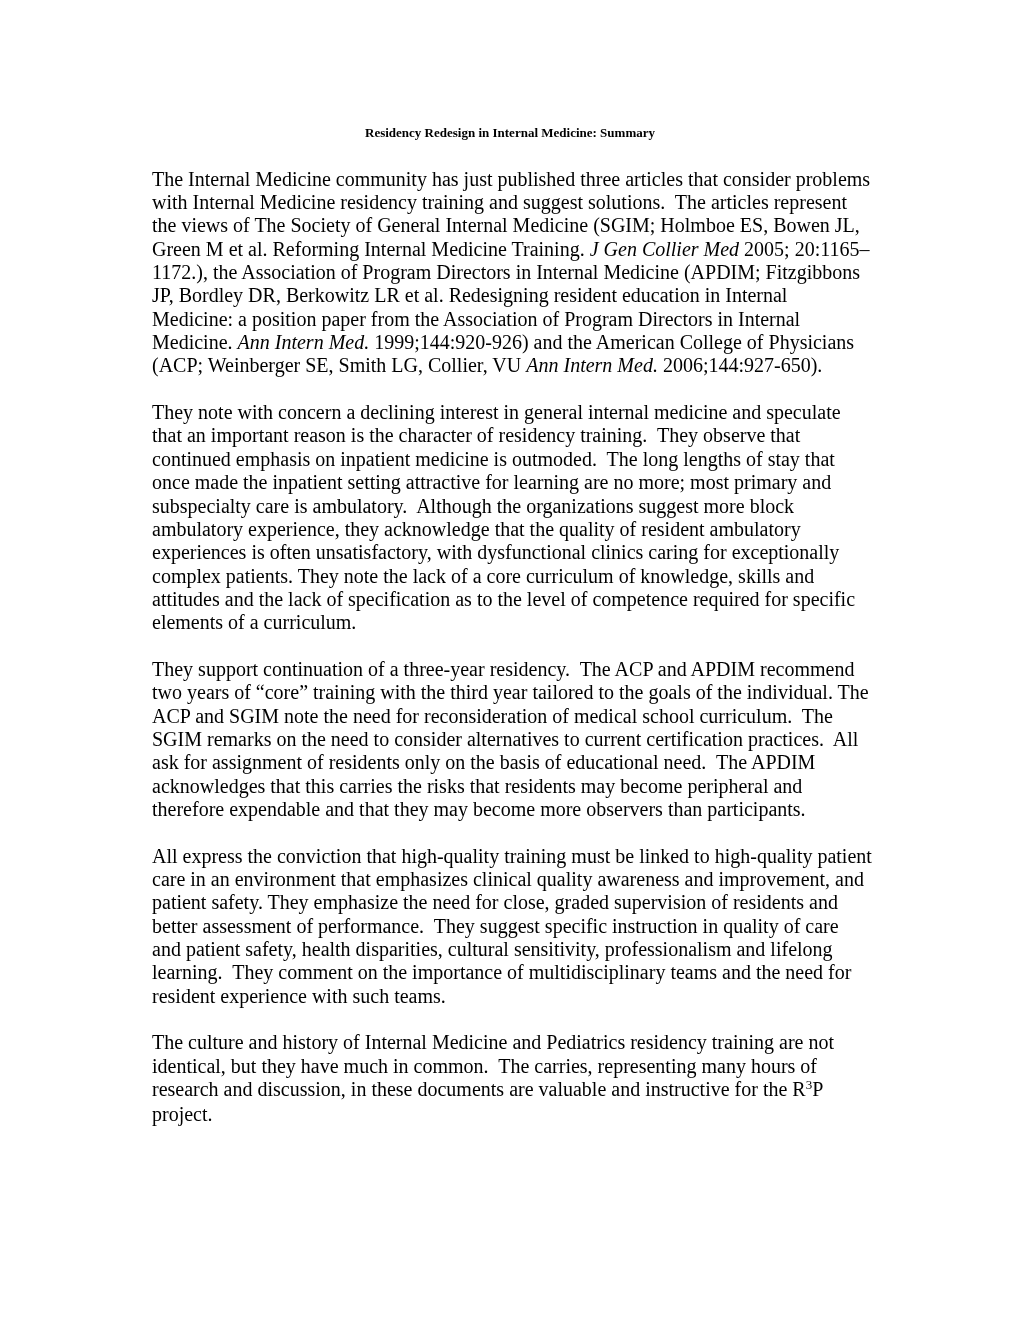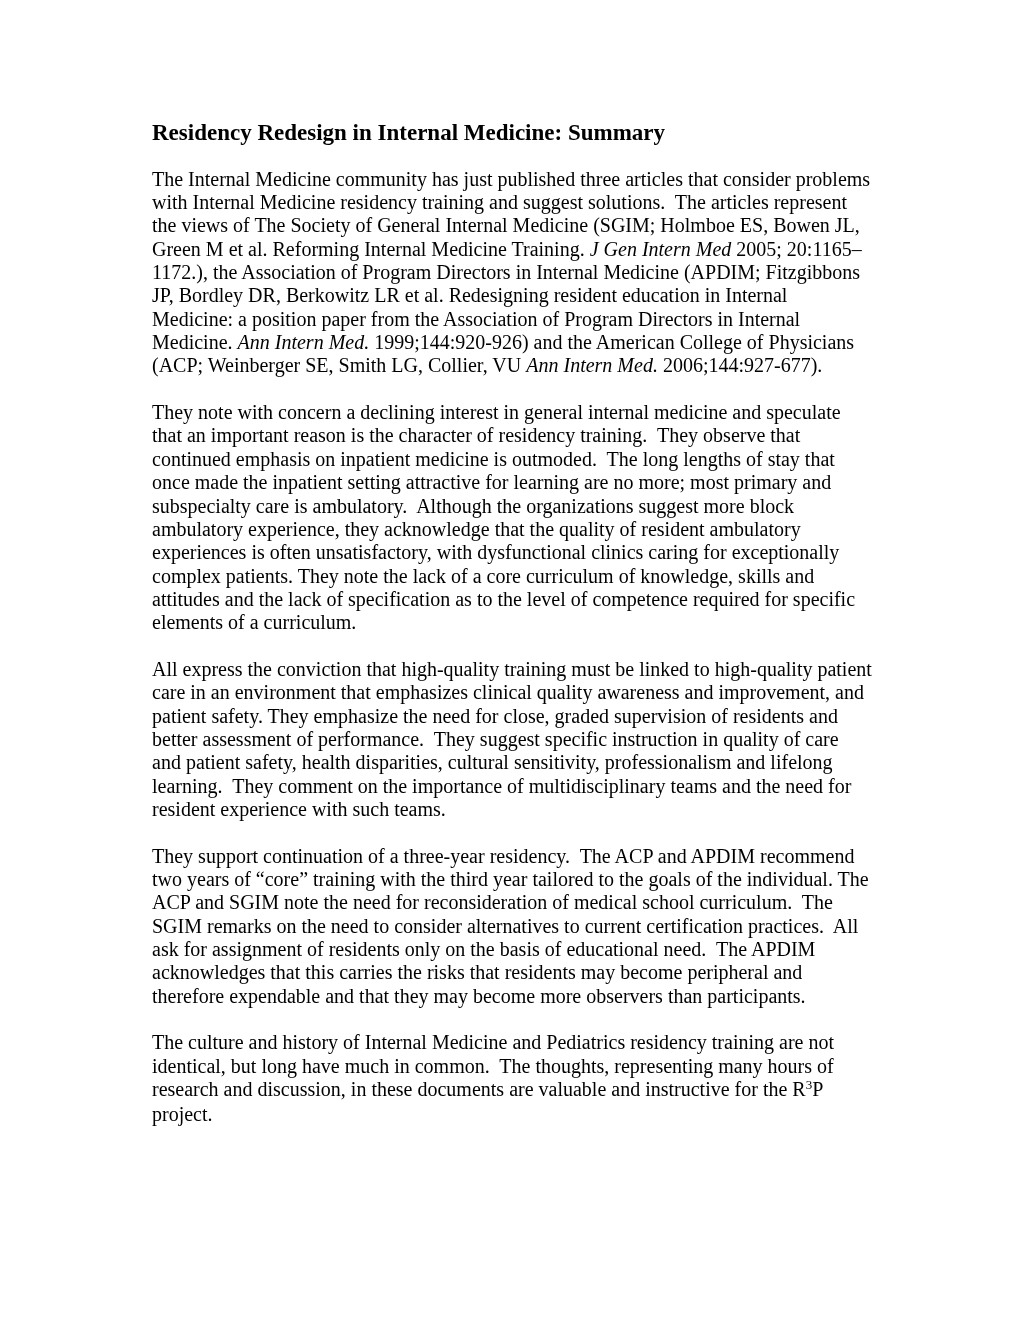--- a/index.html
+++ b/index.html
@@ -17,24 +17,24 @@
     width: 1020px;
     height: 1320px;
     padding: 121px 152px 40px 152px;
     background: #ffffff;
     color: #000000;
     font-family: "Liberation Serif", "DejaVu Serif", serif;
     font-size: 20px;
     line-height: 23.35px;
   }
   .doc-title {
-    font-size: 23px;
+    font-size: 13px;
     line-height: 23.35px;
     font-weight: bold;
-    text-align: left;
+    text-align: center;
     margin: 0 0 23.35px 0;
   }
   .para {
     margin: 0 0 23.35px 0;
     white-space: pre; 
   }
   .italic { font-style: italic; }
   .sup {
     font-size: 13px;
     position: relative;
@@ -43,52 +43,52 @@
 </style>
 </head>
 <body>
 
 <div class="page">
   <h1 class="doc-title">Residency Redesign in Internal Medicine: Summary</h1>
 
   <p class="para"><span>The Internal Medicine community has just published three articles that consider problems
 with Internal Medicine residency training and suggest solutions.  The articles represent
 the views of The Society of General Internal Medicine (SGIM; Holmboe ES, Bowen JL,
-Green M et al. Reforming Internal Medicine Training. </span><span class="italic">J Gen Intern Med</span><span> 2005; 20:1165–
+Green M et al. Reforming Internal Medicine Training. </span><span class="italic">J Gen Collier Med</span><span> 2005; 20:1165–
 1172.), the Association of Program Directors in Internal Medicine (APDIM; Fitzgibbons
 JP, Bordley DR, Berkowitz LR et al. Redesigning resident education in Internal
 Medicine: a position paper from the Association of Program Directors in Internal
 Medicine. </span><span class="italic">Ann Intern Med.</span><span> 1999;144:920-926) and the American College of Physicians
-(ACP; Weinberger SE, Smith LG, Collier, VU </span><span class="italic">Ann Intern Med.</span><span> 2006;144:927-677).</span></p>
+(ACP; Weinberger SE, Smith LG, Collier, VU </span><span class="italic">Ann Intern Med.</span><span> 2006;144:927-650).</span></p>
 
   <p class="para"><span>They note with concern a declining interest in general internal medicine and speculate
 that an important reason is the character of residency training.  They observe that
 continued emphasis on inpatient medicine is outmoded.  The long lengths of stay that
 once made the inpatient setting attractive for learning are no more; most primary and
 subspecialty care is ambulatory.  Although the organizations suggest more block
 ambulatory experience, they acknowledge that the quality of resident ambulatory
 experiences is often unsatisfactory, with dysfunctional clinics caring for exceptionally
 complex patients. They note the lack of a core curriculum of knowledge, skills and
 attitudes and the lack of specification as to the level of competence required for specific
 elements of a curriculum.</span></p>
 
+  <p class="para"><span>They support continuation of a three-year residency.  The ACP and APDIM recommend
+two years of “core” training with the third year tailored to the goals of the individual. The
+ACP and SGIM note the need for reconsideration of medical school curriculum.  The
+SGIM remarks on the need to consider alternatives to current certification practices.  All
+ask for assignment of residents only on the basis of educational need.  The APDIM
+acknowledges that this carries the risks that residents may become peripheral and
+therefore expendable and that they may become more observers than participants.</span></p>
+
   <p class="para"><span>All express the conviction that high-quality training must be linked to high-quality patient
 care in an environment that emphasizes clinical quality awareness and improvement, and
 patient safety. They emphasize the need for close, graded supervision of residents and
 better assessment of performance.  They suggest specific instruction in quality of care
 and patient safety, health disparities, cultural sensitivity, professionalism and lifelong
 learning.  They comment on the importance of multidisciplinary teams and the need for
 resident experience with such teams.</span></p>
 
-  <p class="para"><span>They support continuation of a three-year residency.  The ACP and APDIM recommend
-two years of “core” training with the third year tailored to the goals of the individual. The
-ACP and SGIM note the need for reconsideration of medical school curriculum.  The
-SGIM remarks on the need to consider alternatives to current certification practices.  All
-ask for assignment of residents only on the basis of educational need.  The APDIM
-acknowledges that this carries the risks that residents may become peripheral and
-therefore expendable and that they may become more observers than participants.</span></p>
-
 
   <p class="para"><span>The culture and history of Internal Medicine and Pediatrics residency training are not
-identical, but long have much in common.  The thoughts, representing many hours of
+identical, but they have much in common.  The carries, representing many hours of
 research and discussion, in these documents are valuable and instructive for the R</span><span class="sup">3</span><span>P
 project.</span></p>
 </div>
 
 </body></html>

